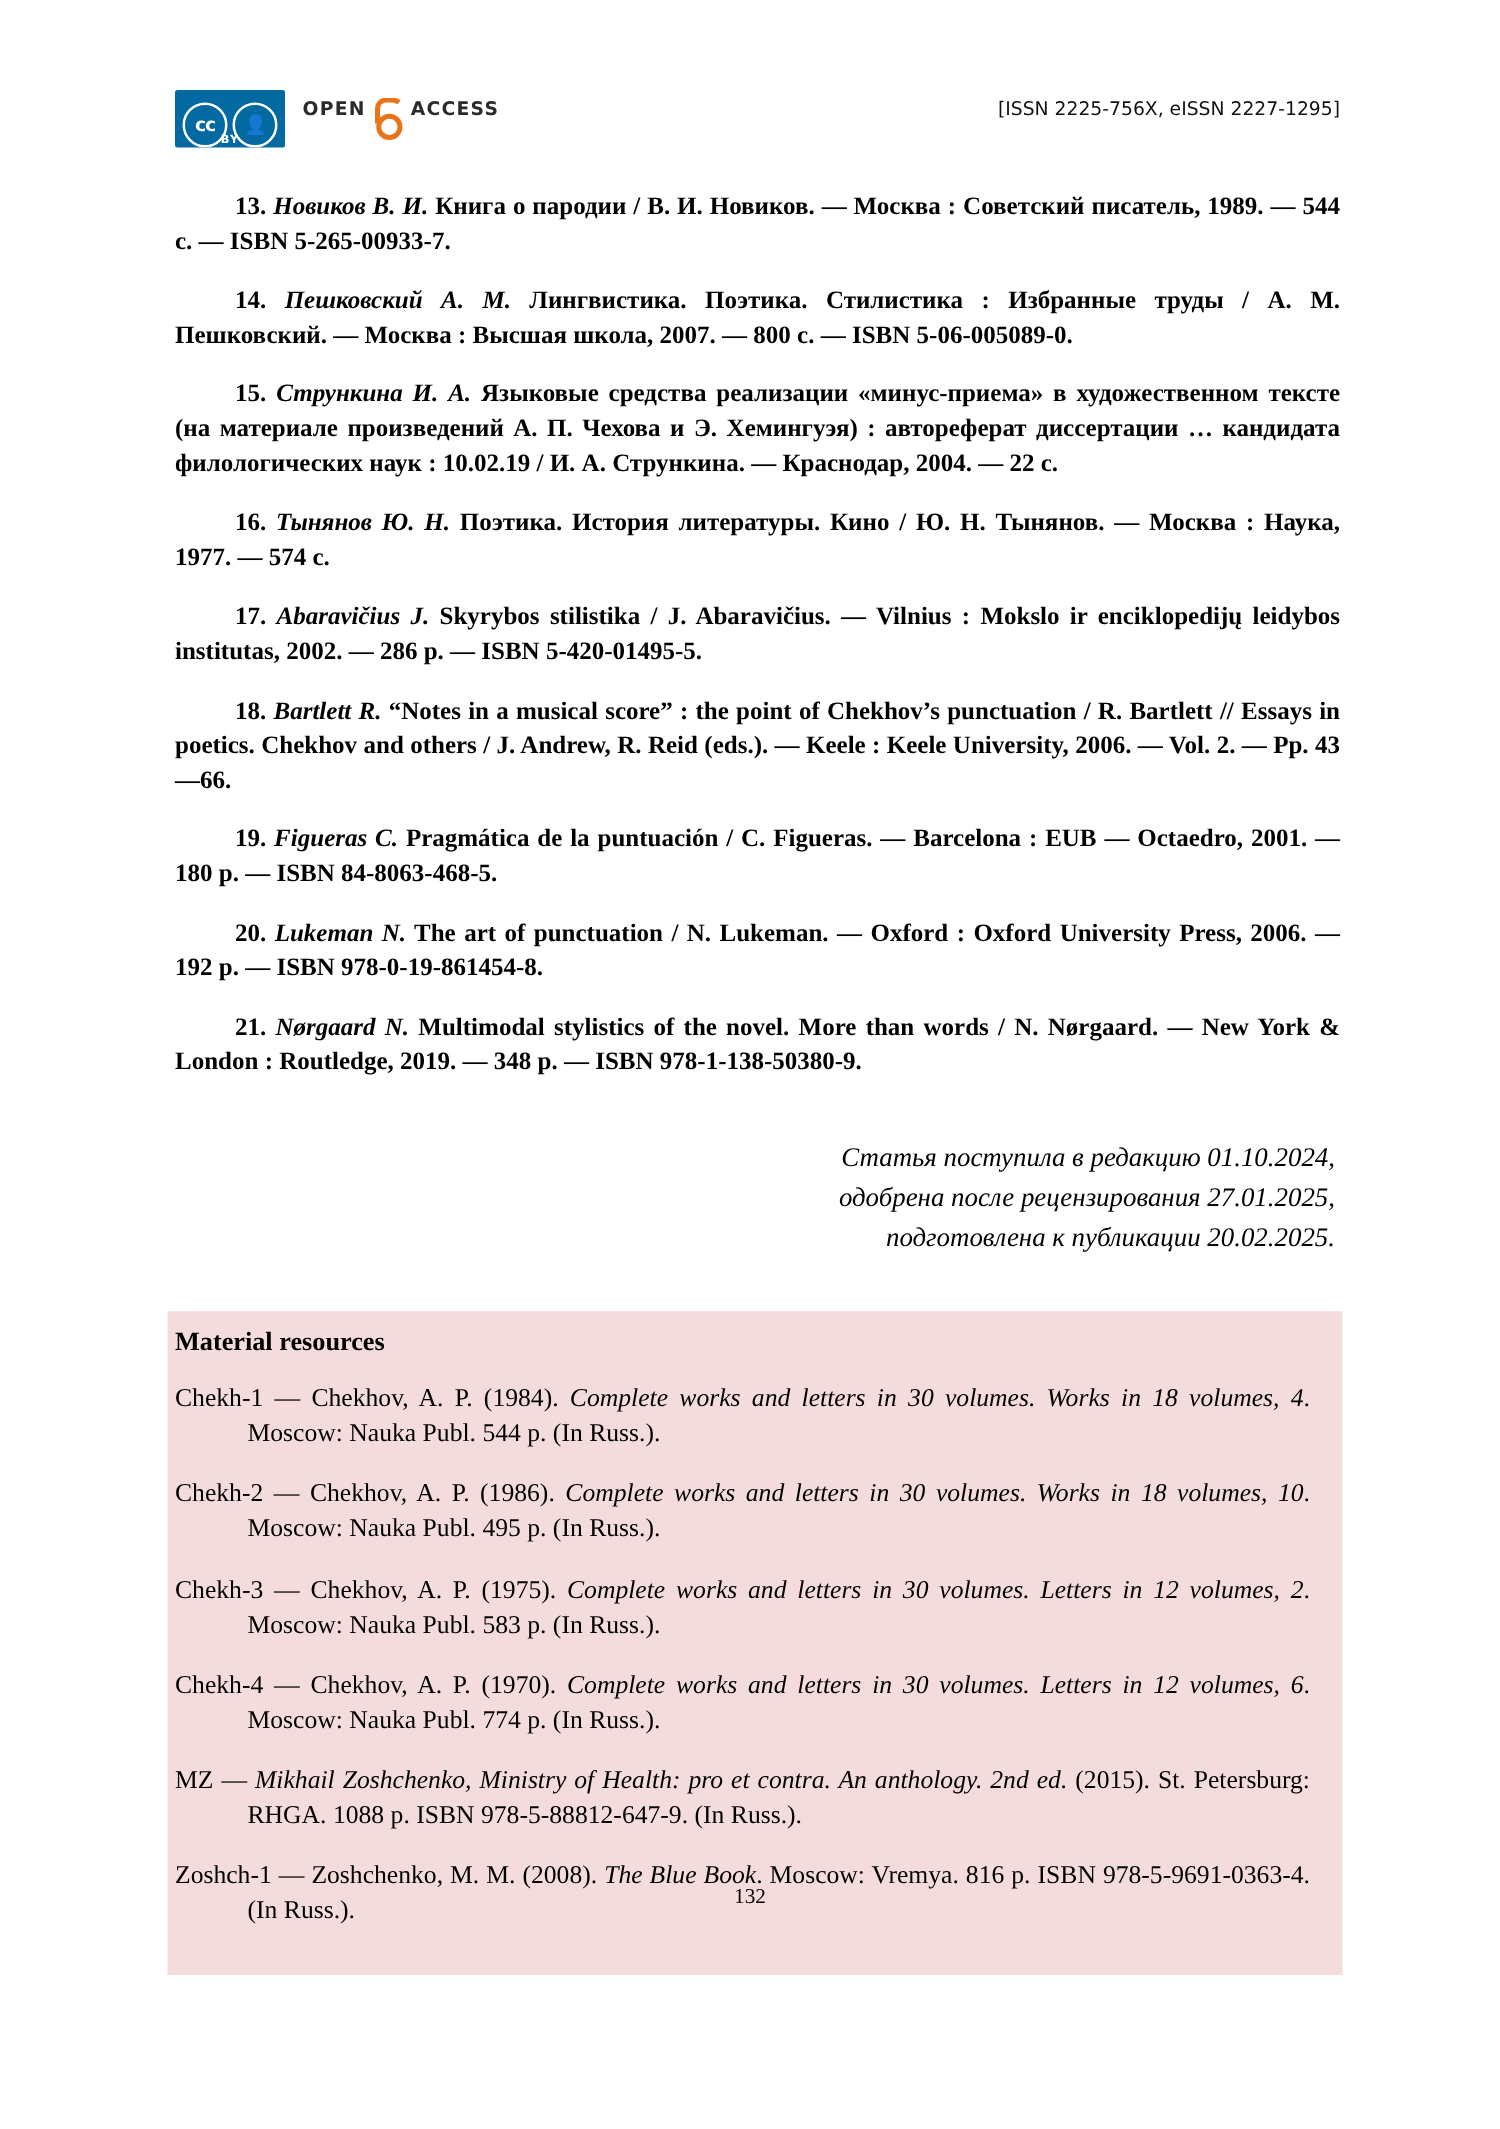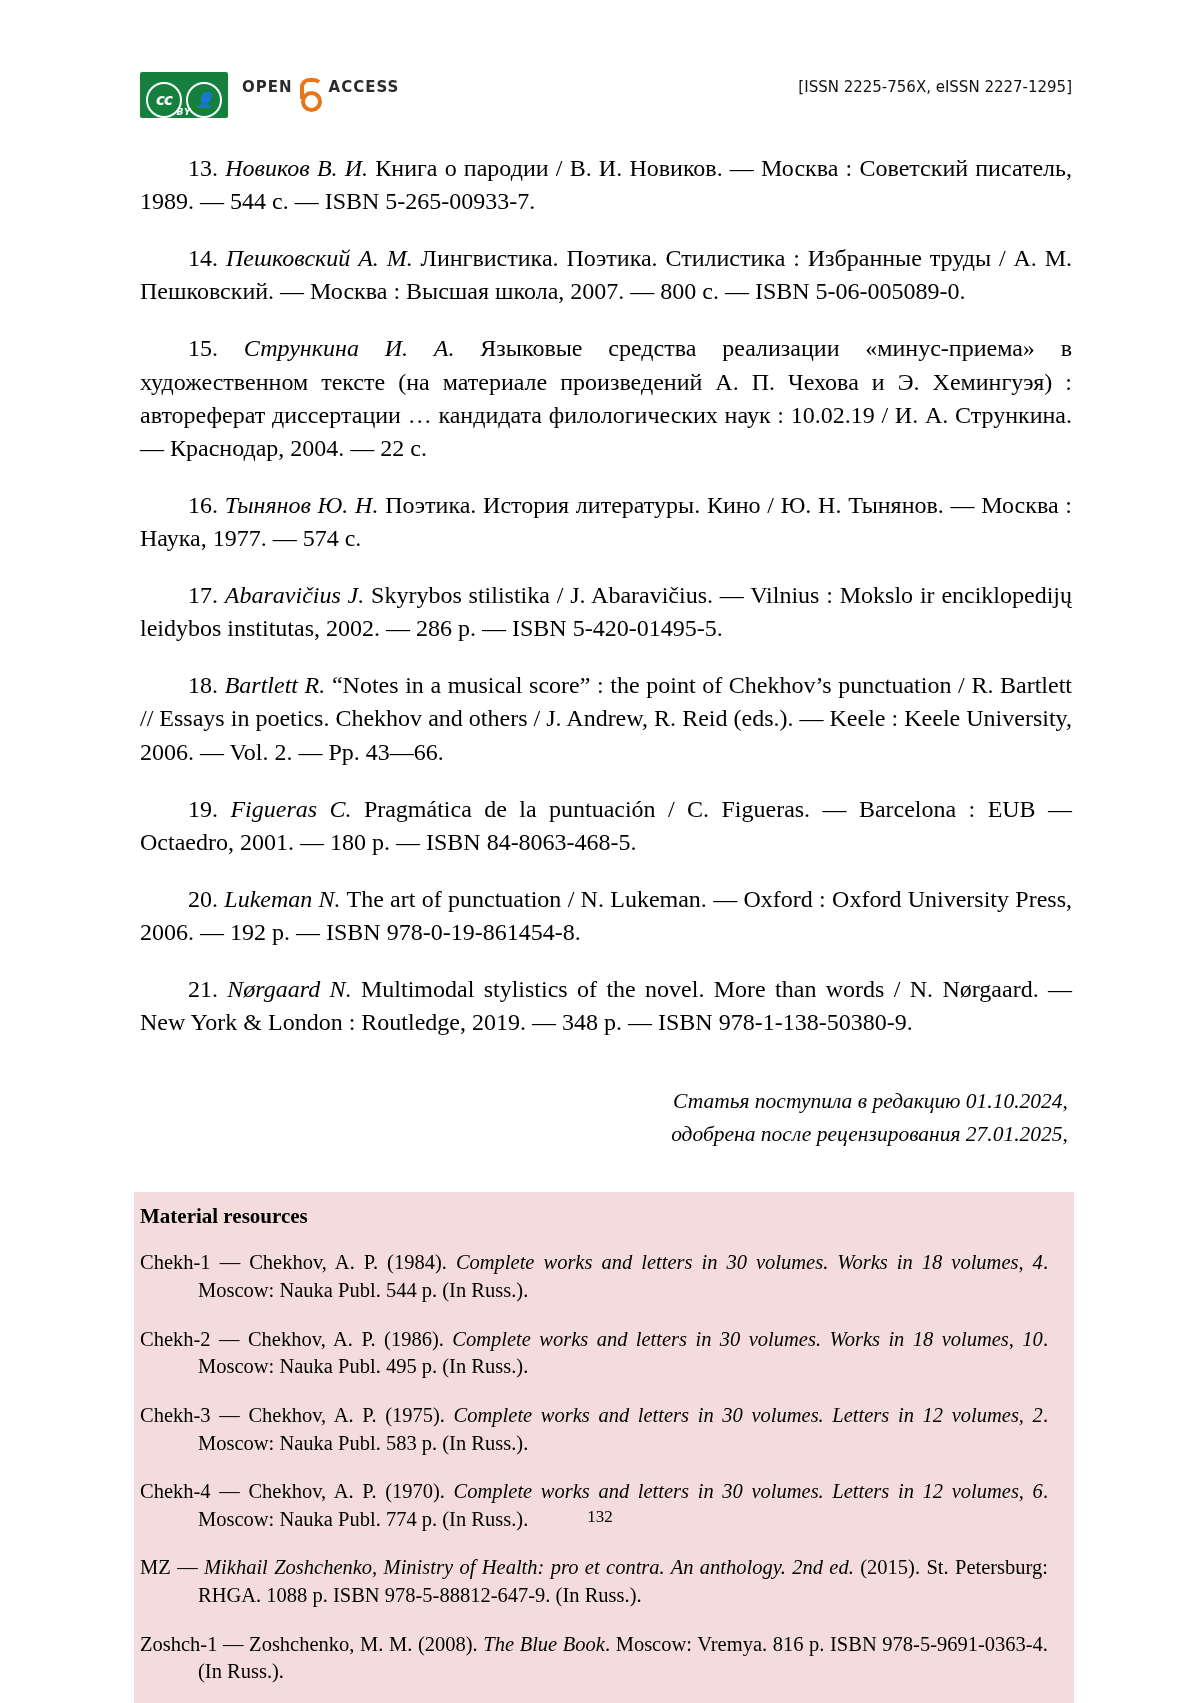--- a/index.html
+++ b/index.html
@@ -29,25 +29,24 @@
     justify-content: space-between;
     margin-bottom: 34px;
   }
   .badges {
     display: flex;
     align-items: center;
   }
   .cc-block {
     display: flex;
     align-items: stretch;
-    background: #15803d;
+    background: #0369a1;
     height: 46px;
     border-radius: 2px;
     overflow: hidden;
-    font-style: italic;
   }
   .cc-circle-wrap {
     display: flex;
     align-items: center;
     gap: 4px;
     padding: 0 6px;
   }
   .cc-round {
     width: 32px;
     height: 32px;
@@ -121,24 +120,25 @@
     text-align: right;
     font-family: "DejaVu Sans", sans-serif;
     font-size: 15px;
     line-height: 1.55;
     color: #111;
     padding-top: 4px;
   }
 
   
   .refs {
-    font-size: 24px;
+    font-size: 20px;
     line-height: 1.38;
     text-align: justify;
     text-justify: inter-word;
+    font-weight: bold;
   }
   .ref {
     text-indent: 48px;
     margin-bottom: 1px;
     hyphens: auto;
   }
   .it { font-style: italic; }
 
   
   .dates {
@@ -259,20 +259,21 @@
     <p class="ref">
       <span>21.</span>
       <span class="it">Nørgaard N.</span>
       <span>Multimodal stylistics of the novel. More than words / N. Nørgaard. — New York &amp; London : Routledge, 2019. — 348 p. — ISBN 978-1-138-50380-9.</span>
     </p>
   </div>
 
   <div class="dates">
     <div>Статья поступила в редакцию 01.10.2024,</div>
     <div>одобрена после рецензирования 27.01.2025,</div>
+    <div>подготовлена к публикации 20.02.2025.</div>
   </div>
 
   <div class="mat-box">
     <div class="mat-title">Material resources</div>
 
     <p class="mat-item">
       <span>Chekh-1</span><span> — Chekhov, A. P. (1984). </span><span class="it">Complete works and letters in 30 volumes. Works in 18 volumes, 4</span><span>. Moscow: Nauka Publ. 544 p. (In Russ.).</span>
     </p>
     <p class="mat-item">
       <span>Chekh-2</span><span> — Chekhov, A. P. (1986). </span><span class="it">Complete works and letters in 30 volumes. Works in 18 volumes, 10</span><span>. Moscow: Nauka Publ. 495 p. (In Russ.).</span>

